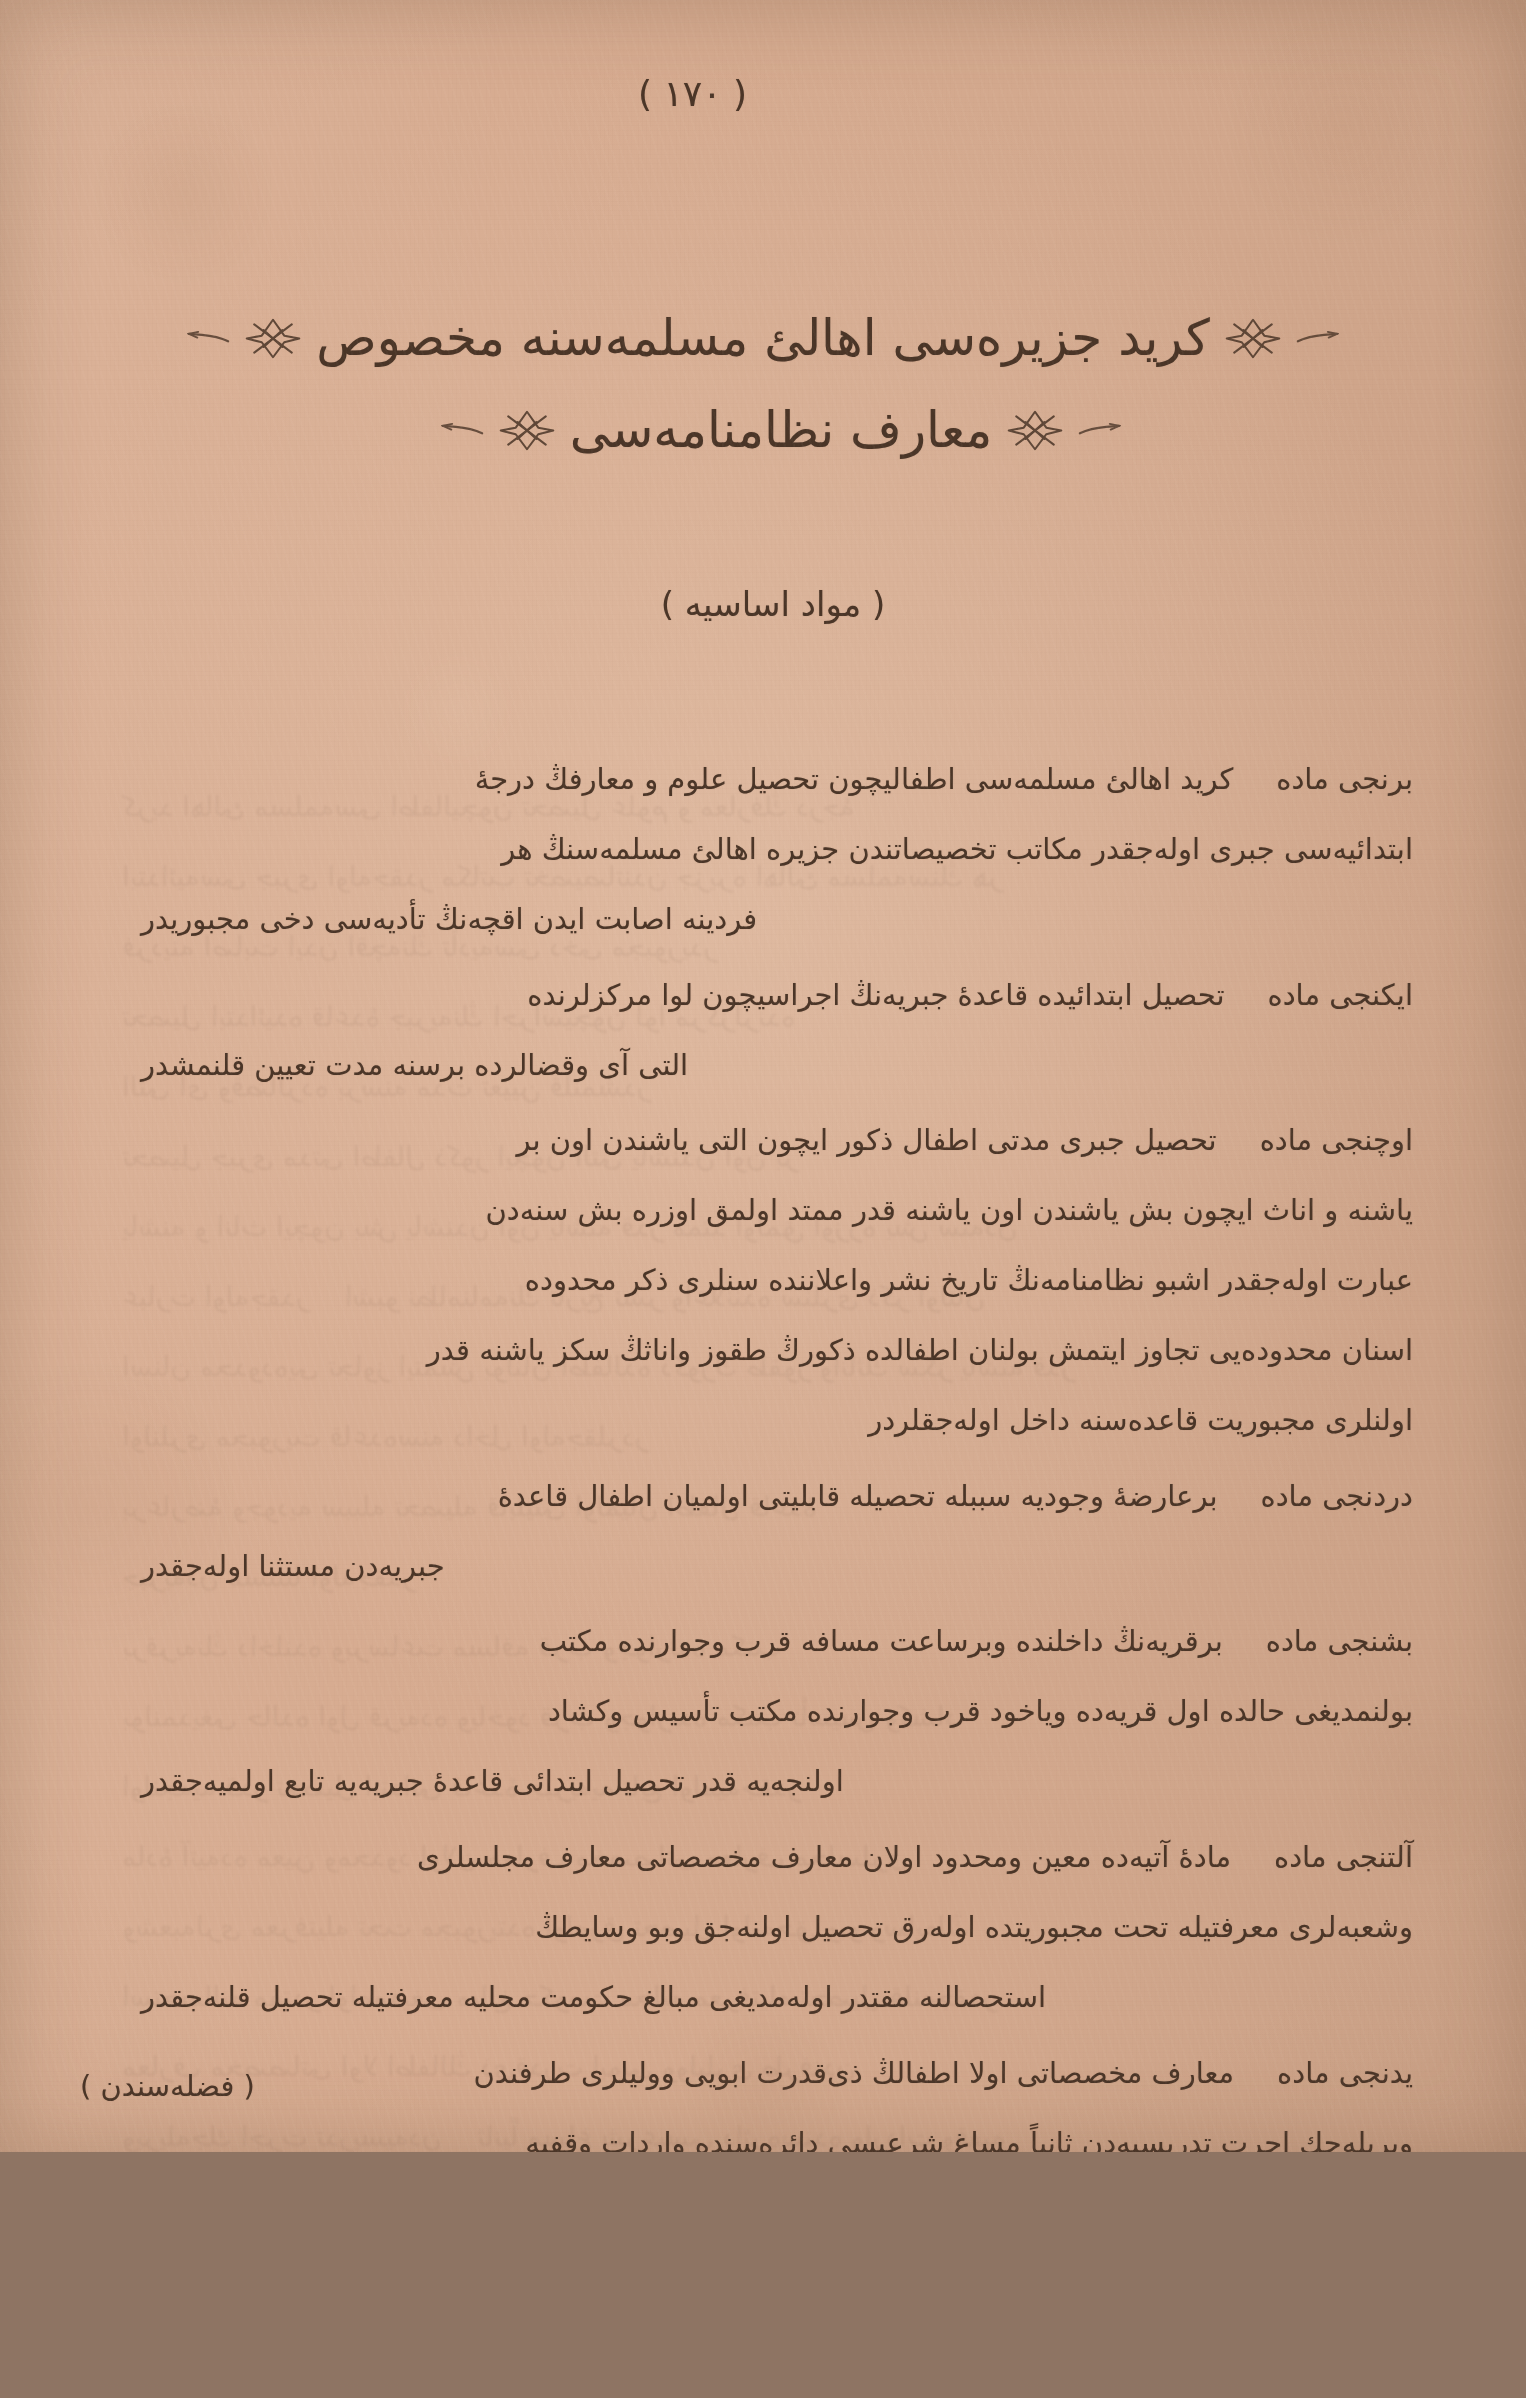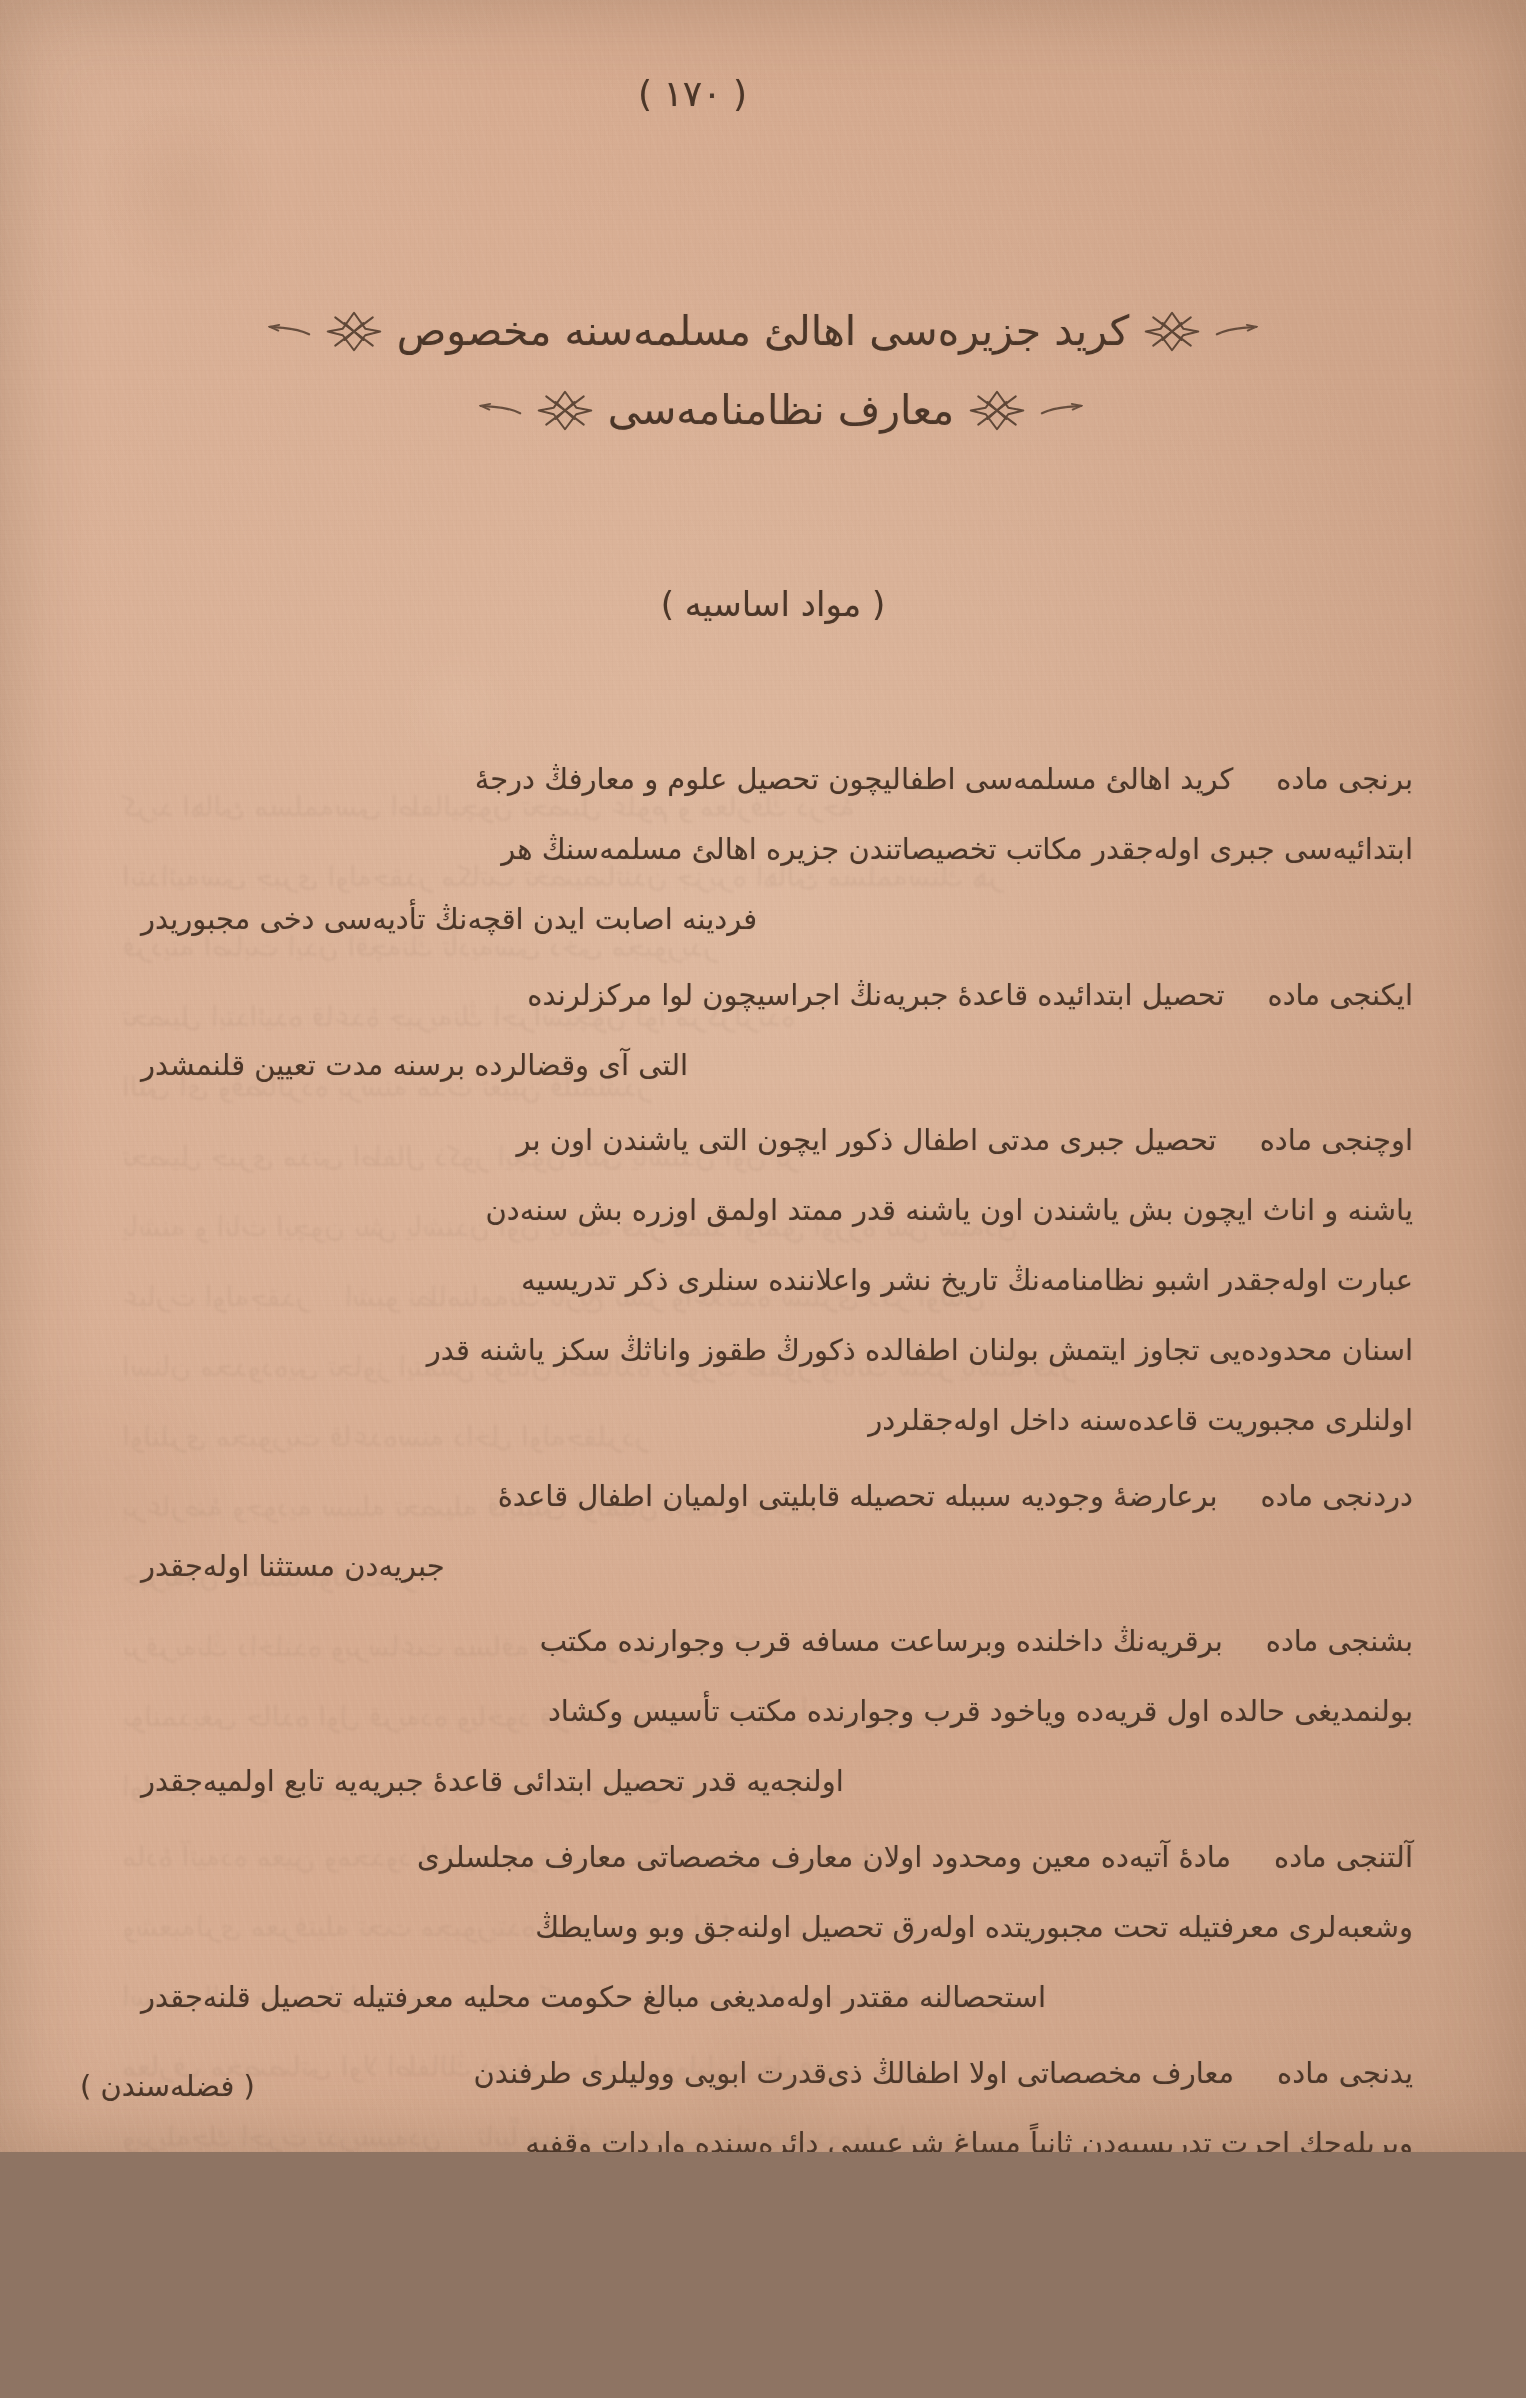--- a/index.html
+++ b/index.html
@@ -77,21 +77,21 @@
     right: 0;
     text-align: center;
     direction: rtl;
   }
   .head-line {
     display: flex;
     align-items: center;
     justify-content: center;
     gap: 13px;
     margin-bottom: 17px;
-    font-size: 41px;
+    font-size: 50px;
     line-height: 1.5;
     letter-spacing: 0.9px;
     font-family: "DejaVu Sans", sans-serif;
   }
   .head-line .txt { white-space: nowrap; }
 
   .flourish {
     display: inline-block;
     width: 60px;
     height: 47px;
@@ -301,21 +301,21 @@
     </div>
 
     <div class="art">
       <div class="line first"><span class="art-label">ايكنجى ماده</span><span>تحصيل ابتدائيده قاعدهٔ جبريه‌نڭ اجراسيچون لوا مركزلرنده</span></div>
       <div class="line indent-left">التى آى وقضالرده برسنه مدت تعيين قلنمشدر</div>
     </div>
 
     <div class="art">
       <div class="line first"><span class="art-label">اوچنجى ماده</span><span>تحصيل جبرى مدتى اطفال ذكور ايچون التى ياشندن اون بر</span></div>
       <div class="line">ياشنه و اناث ايچون بش ياشندن اون ياشنه قدر ممتد اولمق اوزره بش سنه‌دن</div>
-      <div class="line">عبارت اوله‌جقدر    اشبو نظامنامه‌نڭ تاريخ نشر واعلاننده سنلرى ذكر تدريسيه</div>
+      <div class="line">عبارت اوله‌جقدر    اشبو نظامنامه‌نڭ تاريخ نشر واعلاننده سنلرى ذكر محدوده</div>
       <div class="line">اسنان محدوده‌یى تجاوز ايتمش بولنان اطفالده ذكورڭ طقوز واناثڭ سكز ياشنه قدر</div>
       <div class="line">اولنلرى مجبوريت قاعده‌سنه داخل اوله‌جقلردر</div>
     </div>
 
     <div class="art">
       <div class="line first"><span class="art-label">دردنجى ماده</span><span>برعارضهٔ وجوديه سببله تحصيله قابليتى اولميان اطفال قاعدهٔ</span></div>
       <div class="line indent-left">جبريه‌دن مستثنا اوله‌جقدر</div>
     </div>
 
     <div class="art">

